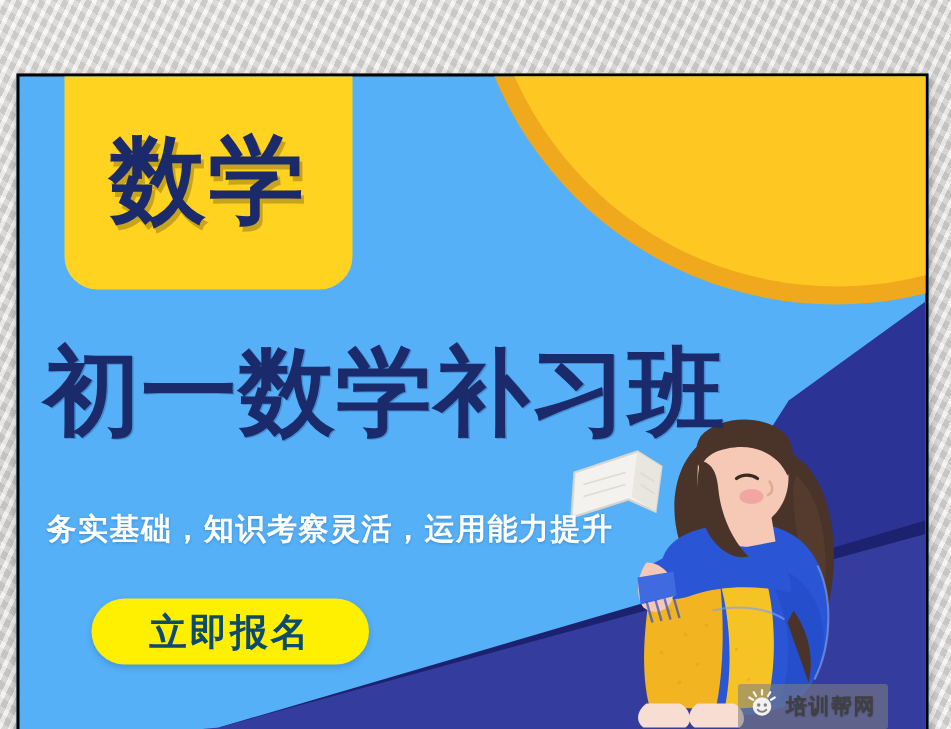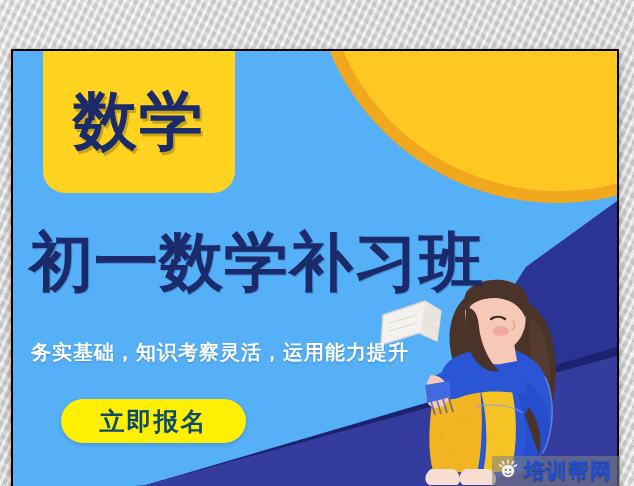--- a/index.html
+++ b/index.html
@@ -146,22 +146,22 @@
     position:absolute;
     left:492px;top:456px;
     height:26px;
     display:flex;align-items:center;gap:6px;
     padding:2px 8px 2px 6px;
     background:rgba(128,128,128,.58);
     border-radius:2px;
   }
   #watermark .wm-text{
     font-family:"DejaVu Sans","Liberation Sans",sans-serif;
-    font-size:21px;font-weight:bold;
-    color:#1d4ed8;letter-spacing:1px;white-space:nowrap;
+    font-size:14px;font-weight:bold;
+    color:#404040;letter-spacing:1px;white-space:nowrap;
     text-shadow:0 1px 1px rgba(0,0,0,.4);
   }
 </style>
 </head>
 <body>
 
 <div id="backdrop"></div>
 
 <div id="poster">
 

